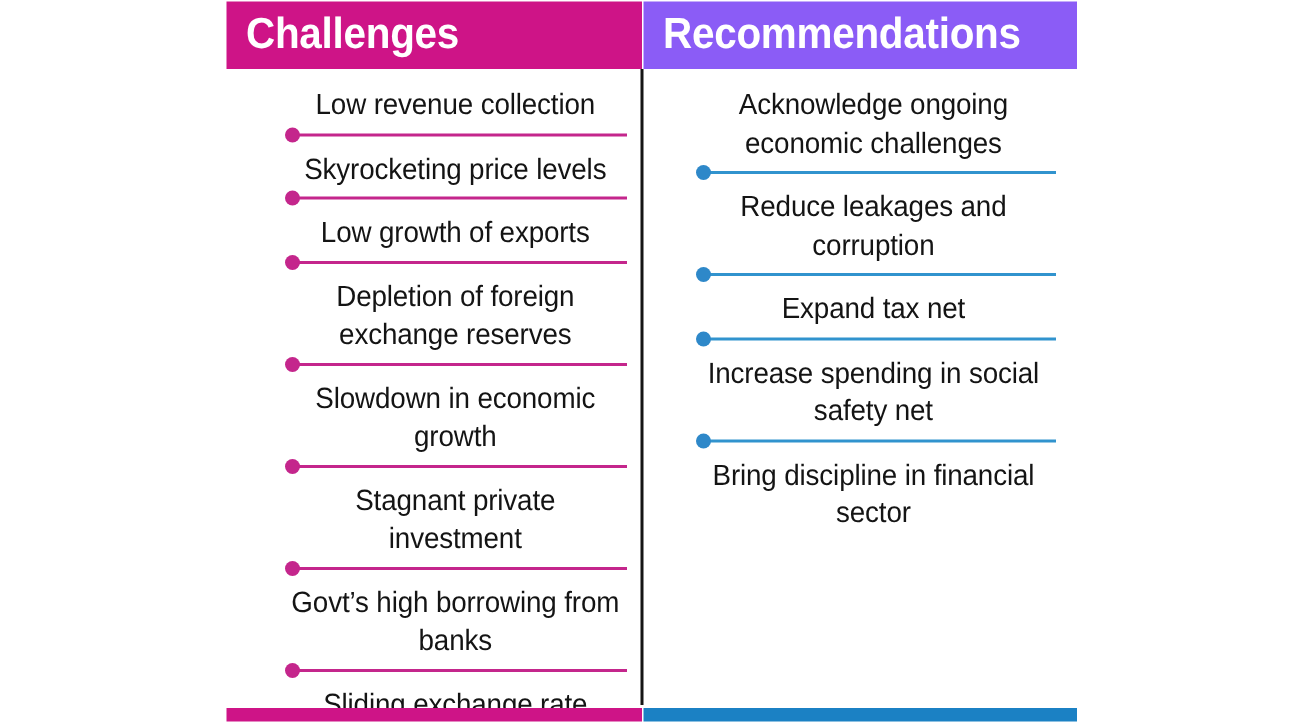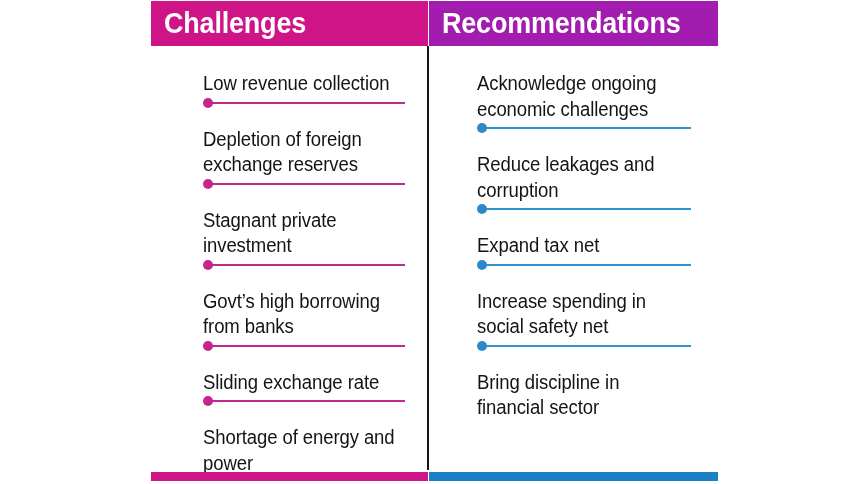--- a/index.html
+++ b/index.html
@@ -23,35 +23,36 @@
     width: 859px;
     height: 484px;
     background: #ffffff;
   }
 
   
   .column {
     position: absolute;
     top: 0;
     height: 484px;
+    text-align: center;
   }
   #col-challenges   { left: 151px; width: 277px; }
   #col-recommend    { left: 429px; width: 289px; }
 
   
   .col-header {
     position: absolute;
     top: 1px;
     left: 0;
     height: 45px;
     width: 100%;
     box-sizing: border-box;
   }
   #col-challenges .col-header { background: #CE1487; }
-  #col-recommend  .col-header { background: #a21caf; text-decoration: underline; }
+  #col-recommend  .col-header { background: #8b5cf6; text-decoration: underline; }
 
   .col-header-title {
     position: absolute;
     left: 13px;
     top: 50%;
     transform: translateY(-52%);
     color: #ffffff;
     font-size: 29px;
     font-weight: bold;
     letter-spacing: -0.2px;
@@ -92,21 +93,21 @@
     list-style: none;
     margin: 0;
     padding: 0;
   }
   #col-challenges .item-list { left: 14px; width: 268px; }
   #col-recommend  .item-list { left: 10px; width: 278px; }
 
   .list-item {
     position: relative;
     padding: 0 0 0 21px;
-    margin: 17px;
+    margin: 4px;
   }
 
   .item-label {
     display: block;
     color: #141414;
     font-size: 19.5px;
     font-weight: normal;
     line-height: 25.5px;
     letter-spacing: -0.1px;
     transform: scaleX(0.95);
@@ -153,21 +154,33 @@
   <div class="column" id="col-challenges">
     <div class="col-header">
       <span class="col-header-title">Challenges</span>
     </div>
     <ul class="item-list" id="challenges-list">
         <li class="list-item">
           <span class="item-label">Low revenue collection</span>
           <div class="item-rule"></div>
         </li>
         <li class="list-item">
+          <span class="item-label">Skyrocketing price levels</span>
+          <div class="item-rule"></div>
+        </li>
+        <li class="list-item">
+          <span class="item-label">Low growth of exports</span>
+          <div class="item-rule"></div>
+        </li>
+        <li class="list-item">
           <span class="item-label">Depletion of foreign exchange reserves</span>
+          <div class="item-rule"></div>
+        </li>
+        <li class="list-item">
+          <span class="item-label">Slowdown in economic growth</span>
           <div class="item-rule"></div>
         </li>
         <li class="list-item">
           <span class="item-label">Stagnant private investment</span>
           <div class="item-rule"></div>
         </li>
         <li class="list-item">
           <span class="item-label">Govt’s high borrowing from banks</span>
           <div class="item-rule"></div>
         </li>

